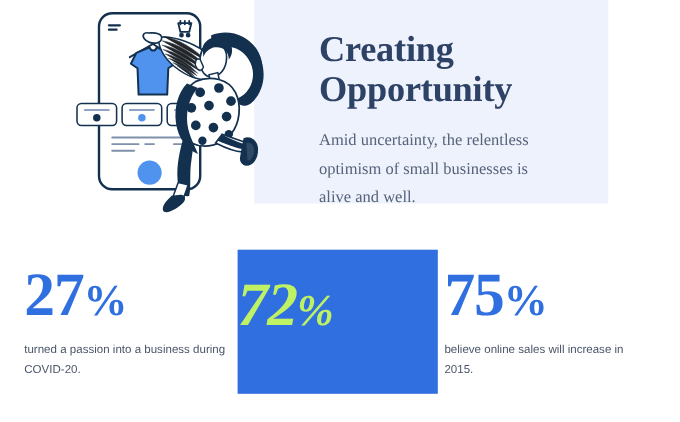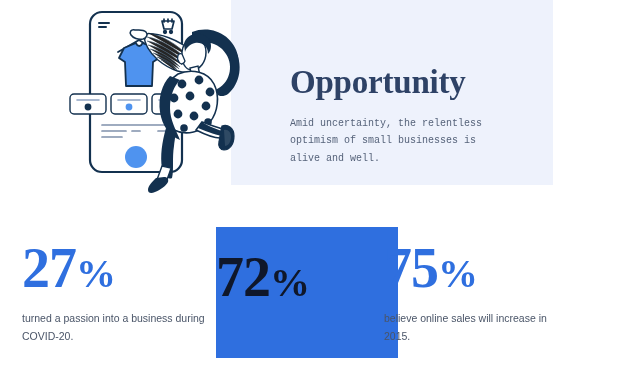--- a/index.html
+++ b/index.html
@@ -54,22 +54,22 @@
     font-family: "Liberation Serif", "DejaVu Serif", serif;
     font-weight: bold;
     font-size: 33px;
     line-height: 1.12;
     color: #2e4266;
     letter-spacing: -0.2px;
     margin: 0;
   }
   .hero-sub {
     margin: 14px 0 0 0;
-    font-family: Liberation Mono, monospace;
-    font-size: 10px;
+    font-family: Liberation Serif, serif;
+    font-size: 15px;
     line-height: 1.75;
     color: #56637a;
     font-weight: 500;
     max-width: 212px;
   }
 
   
   .stats {
     position: absolute;
     left: 0; top: 200px;
@@ -108,24 +108,24 @@
   
   #stat-2 {
     left: 216px;
     width: 182px;
     top: 27px;
     height: 131px;
     background: #2f6fdf;
     padding-top: 22px;
     box-sizing: border-box;
   }
-  #stat-2 .stat-num { color: #0f172a; }
+  #stat-2 .stat-num { color: #bef264; font-style: italic; }
   #stat-2 .stat-cap { color: #dbe6fb; }
   
-  #stat-3 { left: 384px; width: 192px; padding-top: 40px; }
+  #stat-3 { left: 404px; width: 192px; padding-top: 40px; }
 </style>
 </head>
 <body>
 
 <div class="page">
 
   <div class="hero">
 
     <div class="hero-panel"></div>
 
@@ -254,21 +254,21 @@
 
           <path d="M104 164 C102 170 100 174 99 178 L108 180 C110 175 112 170 113 166 Z" fill="#ffffff" stroke="#13314f" stroke-width="1.4"></path>
 
           <path d="M98 176 C94 180 90 184 90 188 C90 191 93 192 97 190 C102 188 108 184 110 180
                    C111 177 109 175 106 175 Z" fill="#13314f"></path>
         </g>
       </svg>
     </div>
 
     <div class="hero-text">
-      <h1 class="hero-title"><br><span>Opportunity</span></h1>
+      <h1 class="hero-title"><span>Creating</span><br><span>Opportunity</span></h1>
       <p class="hero-sub">Amid uncertainty, the relentless optimism of small businesses is alive and well.</p>
     </div>
   </div>
 
   <div class="stats">
 
     <div class="stat" id="stat-1">
       <div class="stat-num"><span>27</span><span class="pct">%</span></div>
       <div class="stat-cap">turned a passion into a business during COVID-20.</div>
     </div>

